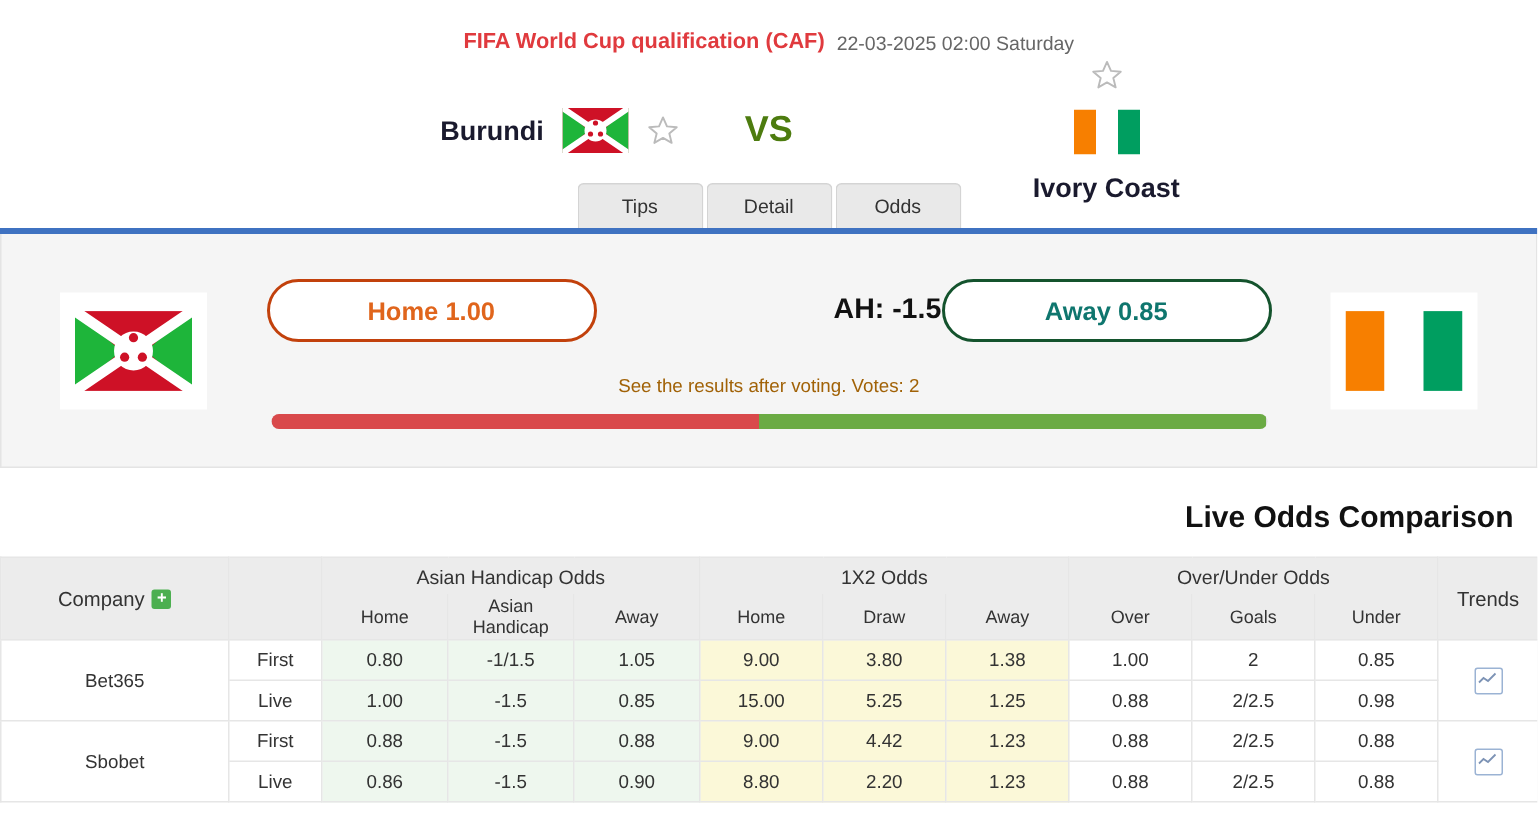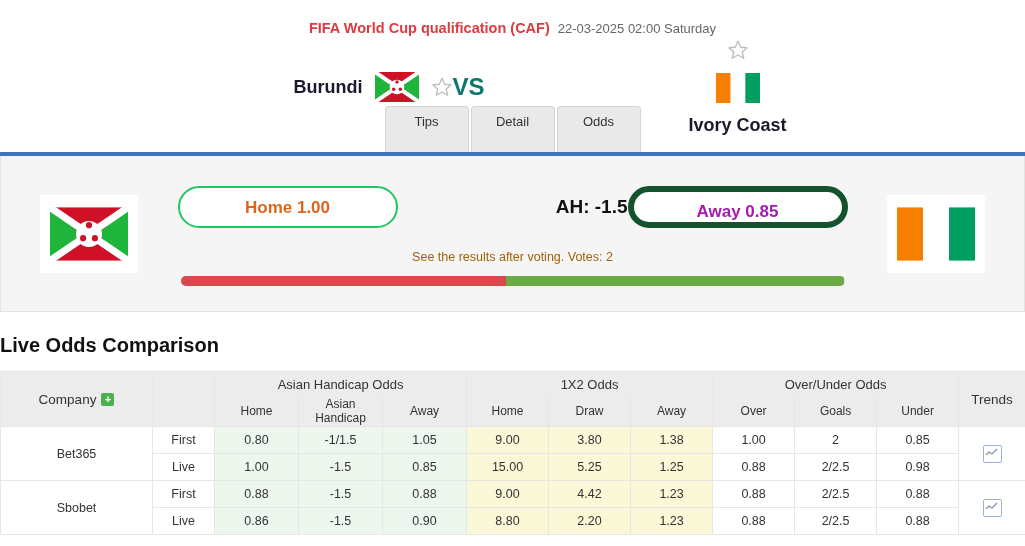--- a/index.html
+++ b/index.html
@@ -53,23 +53,23 @@
   .team-block.away { justify-content: flex-start; flex-direction: column; }
   .team-name {
     font-size: 18px;
     font-weight: bold;
     color: #1a1a2e;
     white-space: nowrap;
   }
   .vs-label {
     font-size: 24px;
     font-weight: bold;
-    color: #0f766e;
+    color: #4d7c0f;
     width: 120px;
-    text-align: left;
+    text-align: center;
   }
   .star-icon { width: 22px; height: 22px; display: block; cursor: pointer; }
 
   
   .flag-sm { width: 44px; height: 30px; display: block; }
   .flag-lg { width: 78px; height: 54px; display: block; }
   .flag-card {
     background: #ffffff;
     padding: 12px 10px;
     display: inline-block;
@@ -79,21 +79,21 @@
   
   .tabs-wrap {
     height: 34px;
     display: flex;
     align-items: flex-end;
     justify-content: center;
     gap: 0;
   }
   .tab {
     width: 84px;
-    height: 46px;
+    height: 30px;
     line-height: 30px;
     text-align: center;
     font-size: 13px;
     color: #333333;
     background: #e9e9e9;
     border: 1px solid #d4d4d4;
     border-bottom: none;
     border-radius: 4px 4px 0 0;
     box-sizing: border-box;
     cursor: pointer;
@@ -159,26 +159,26 @@
     line-height: 40px;
     border-radius: 22px;
     background: #ffffff;
     text-align: center;
     font-size: 17px;
     font-weight: bold;
     box-sizing: border-box;
     cursor: pointer;
   }
   .vote-btn.home {
-    border: 2px solid #22c55e;
+    border: 2px solid #c2410c;
     color: #e0651c;
   }
   .vote-btn.away {
-    border: 6px solid #14532d;
-    color: #a21caf;
+    border: 2px solid #14532d;
+    color: #0f766e;
   }
   .ah-label {
     width: 230px;
     text-align: right;
     font-size: 19px;
     font-weight: bold;
     color: #111111;
   }
   .vote-note {
     margin-top: 22px;
@@ -192,25 +192,25 @@
     border-radius: 5px;
     overflow: hidden;
     display: flex;
     background: #dddddd;
   }
   .vote-bar .seg-home { background: #d9494b; height: 100%; }
   .vote-bar .seg-away { background: #6bab44; height: 100%; }
 
   
   .section-title {
-    text-align: left;
+    text-align: right;
     font-size: 20px;
     font-weight: bold;
     color: #111111;
-    padding: 22px 0 14px 0;
+    padding: 22px 16px 14px 0;
   }
 
   
   table.odds {
     width: 1025px;
     border-collapse: collapse;
     table-layout: fixed;
     font-size: 12.5px;
   }
   table.odds th, table.odds td {

